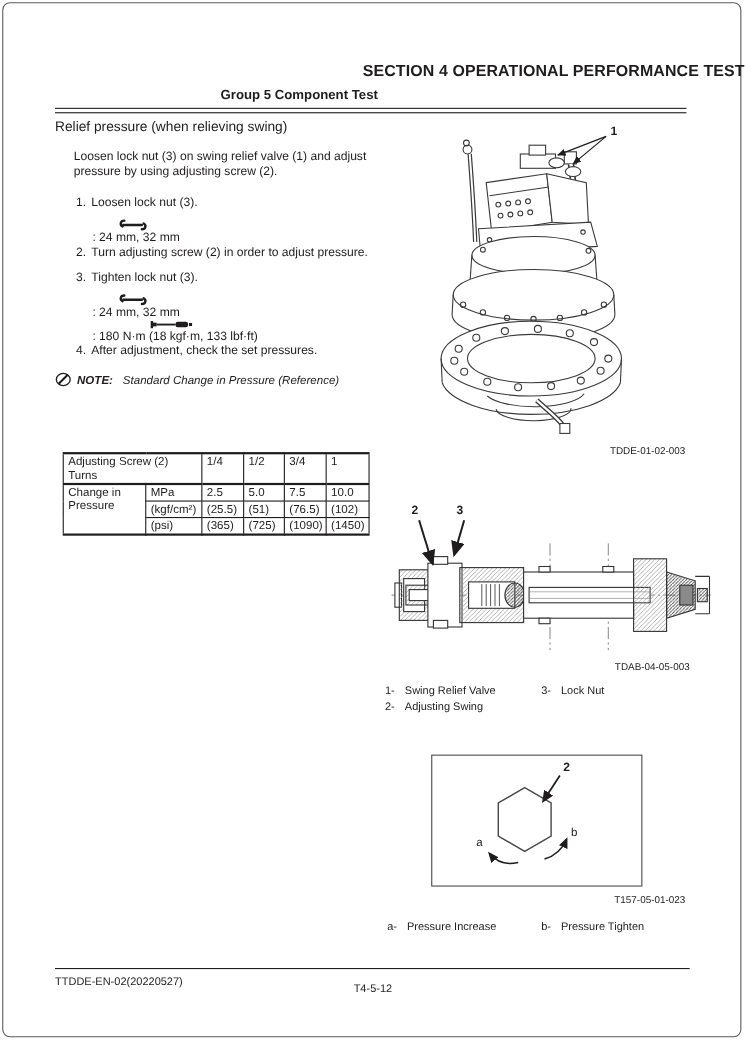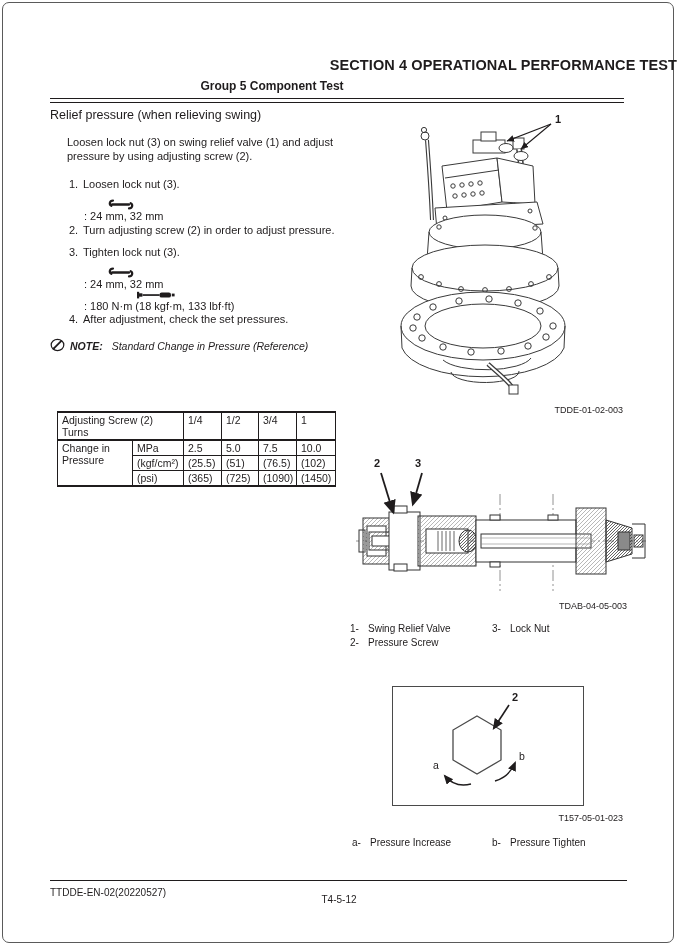--- a/index.html
+++ b/index.html
@@ -318,21 +318,21 @@
   <text x="65" y="17" class="bold" font-size="11">3</text>
 </svg>
 <div class="abs figid" style="left:460px;top:601px;width:167px;">TDAB-04-05-003</div>
 
 <div class="abs legend-item" style="left:350px;top:623px;">
   <span class="key">1-</span>
   <span>Swing Relief Valve</span>
 </div>
 <div class="abs legend-item" style="left:350px;top:637px;">
   <span class="key">2-</span>
-  <span>Pressure Screw</span>
+  <span>Adjusting Swing</span>
 </div>
 <div class="abs legend-item" style="left:492px;top:623px;">
   <span class="key">3-</span>
   <span>Lock Nut</span>
 </div>
 
 <div class="abs hexbox">
   <svg width="190" height="118" viewBox="0 0 190 118">
     <defs>
       <marker id="arr3" markerWidth="8" markerHeight="8" refX="5.5" refY="3" orient="auto">

